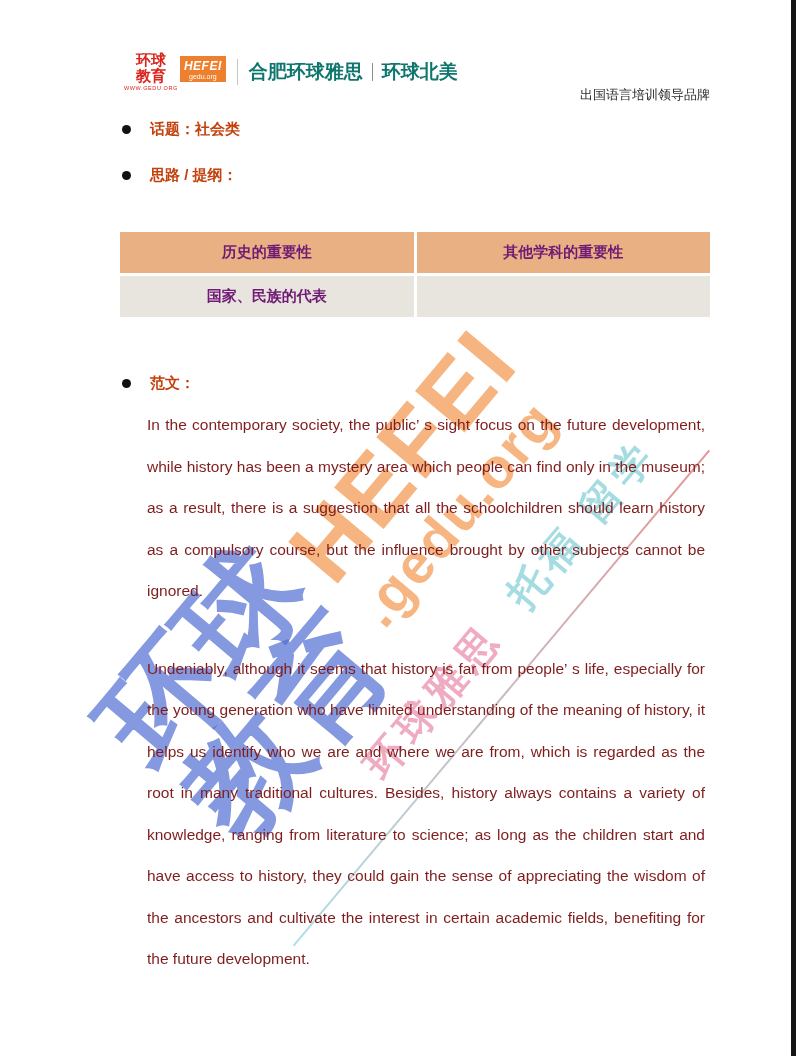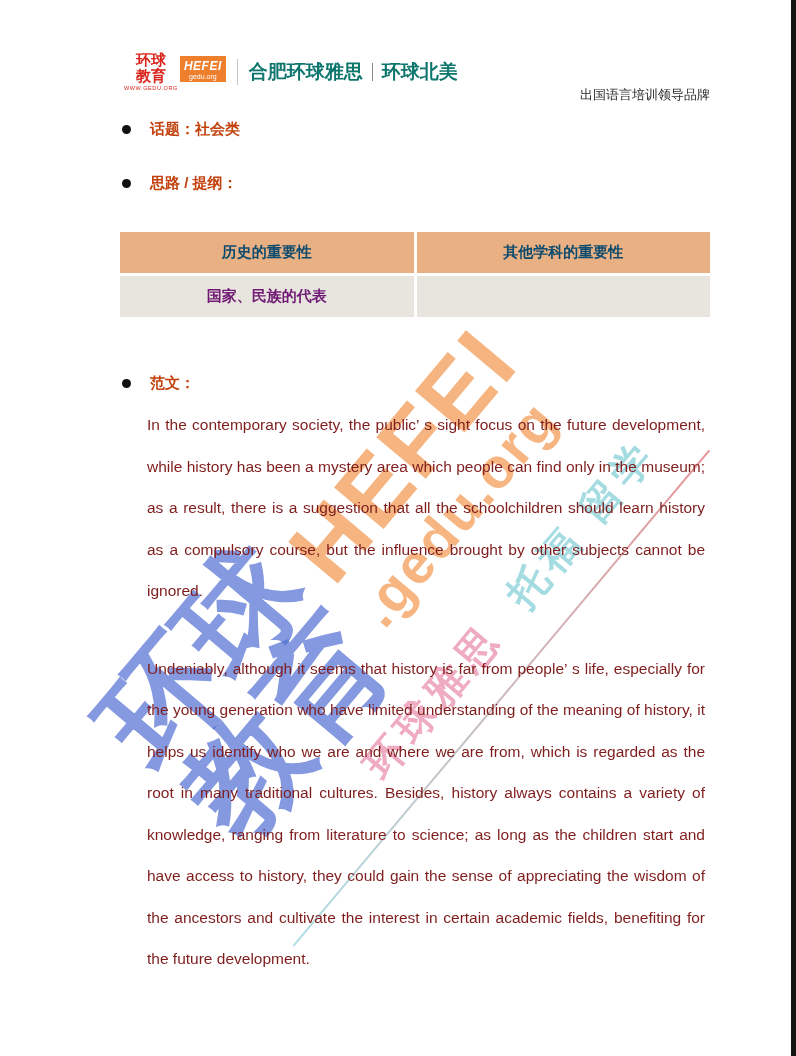--- a/index.html
+++ b/index.html
@@ -34,29 +34,29 @@
   .logo-divider { width:1px; height:26px; background:#c4c4c4; margin:0 11px; }
   .logo-names { font-size:19px; font-weight:bold; color:#0f766e; display:flex; align-items:center; gap:9px; white-space:nowrap; }
   .name-divider { width:1px; height:18px; background:#8d8d8d; }
   .slogan { position:absolute; right:86px; top:86px; font-size:13px; font-weight:normal; color:#2b2b2b; z-index:2; }
 
   
   .bullet-row { position:absolute; left:122px; display:flex; align-items:center; gap:19px;
     font-weight:bold; font-size:15px; color:#c2410c; z-index:2; white-space:nowrap; }
   .bullet-dot { width:9px; height:9px; background:#111111; border-radius:50%; flex:0 0 auto; }
   .row-topic   { top:120px; }
-  .row-outline { top:166px;margin-top:8px; }
+  .row-outline { top:166px; }
   .row-essay   { top:374px; }
 
   
   .outline-table { position:absolute; left:120px; top:232px; width:590px;
     display:grid; grid-template-columns:1fr 1fr; gap:3px; background:#ffffff; z-index:2; }
   .cell { height:41px; display:flex; align-items:center; justify-content:center;
     font-size:15px; font-weight:bold; }
-  .cell.head { background:#e9b183; color:#0c4a6e; }
+  .cell.head { background:#e9b183; color:#701a75; }
   .cell.body { background:#e8e5de; color:#701a75; }
 
   
   .essay { position:absolute; left:120px; top:404px; width:558px; z-index:2;
     font-size:15.5px; font-weight:normal; color:#7f1d1d; line-height:41.5px; text-align:justify;margin-left:27px; }
   .essay p { margin:0; }
   .essay p + p { margin-top:36px; }
 </style>
 </head>
 <body>

